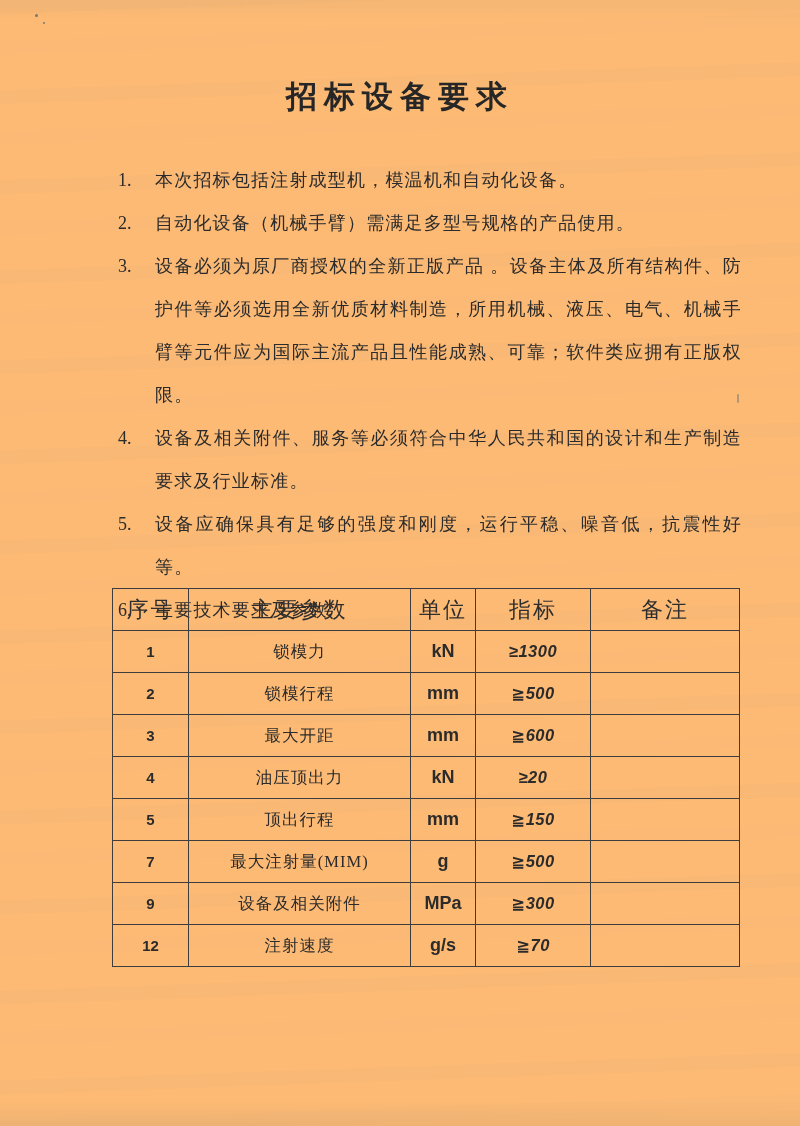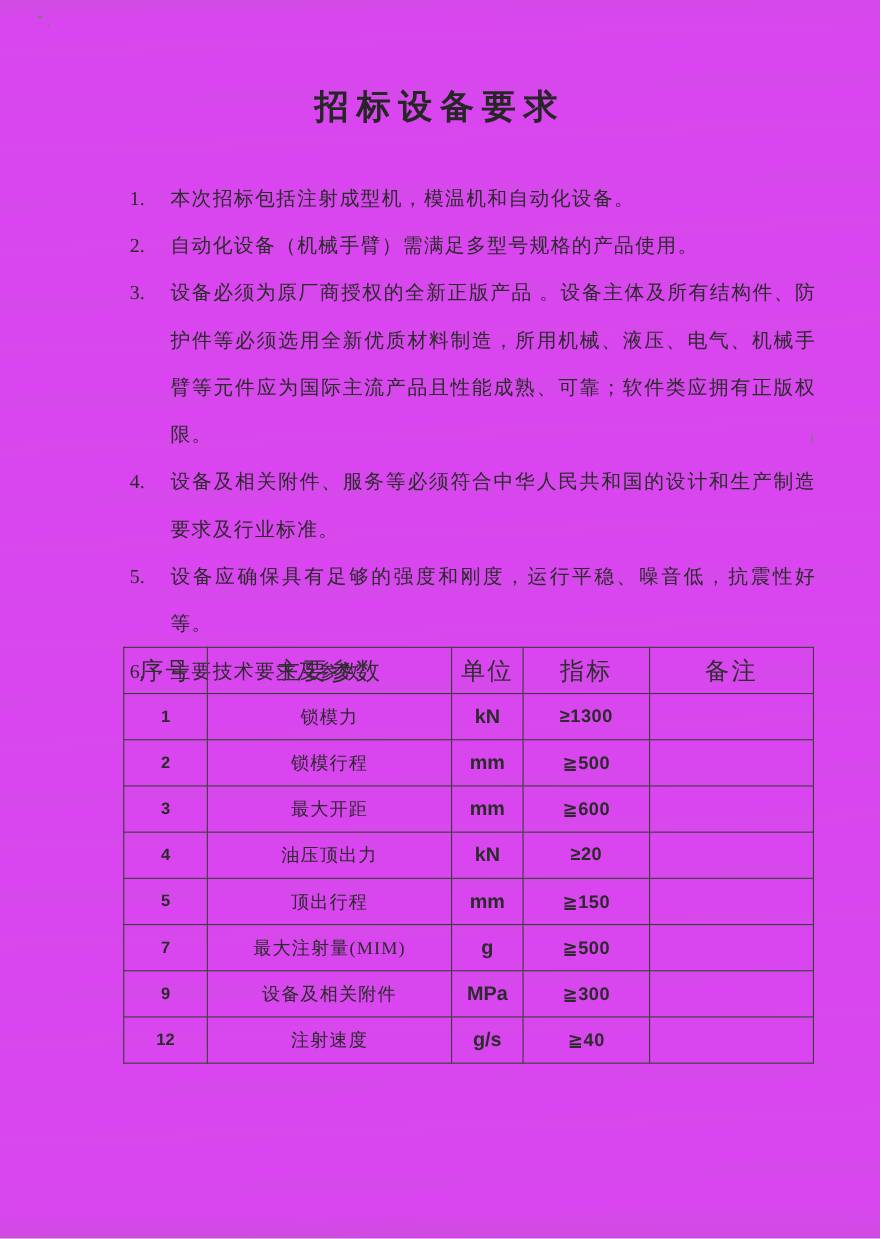--- a/index.html
+++ b/index.html
@@ -1,20 +1,20 @@
 <!DOCTYPE html>
 <html><head>
 <meta charset="utf-8">
 <style>
   html,body { margin:0; padding:0; background:#e8e6e2; }
   .page {
     position:relative;
     width:800px; height:1126px;
     margin:0 auto;
-    background:#d946ef;
+    background:#fdba74;
     color:#2b2b2b;
     font-family:"Liberation Serif","DejaVu Serif",serif;
     overflow:hidden;
   }
   
   .scan-texture {
     position:absolute; inset:0; pointer-events:none;
     background:
       linear-gradient(180deg, rgba(120,118,112,0.05) 0 6px, rgba(0,0,0,0) 20px),
       repeating-linear-gradient(178deg,
@@ -57,21 +57,21 @@
     height:41px; padding:0 2px;
     text-align:center; vertical-align:middle;
     overflow:hidden; white-space:nowrap;
   }
   .spec-table th {
     font-weight:500; font-size:22px; letter-spacing:2px; color:#2e2e2e;
   }
   .c-no     { font-family:"Liberation Sans","DejaVu Sans",sans-serif; font-size:15px; font-weight:600; }
   .c-param  { font-size:16.5px; letter-spacing:1px; }
   .c-unit   { font-family:"Liberation Sans","DejaVu Sans",sans-serif; font-size:18px; font-weight:600; }
-  .c-target { font-family:"Liberation Sans","DejaVu Sans",sans-serif; font-size:16.5px; font-weight:600; letter-spacing:.5px; }
+  .c-target { font-family:"Liberation Sans","DejaVu Sans",sans-serif; font-size:16.5px; font-weight:600; letter-spacing:.5px;font-style:italic; }
   .c-remark { font-size:15px; }
 </style>
 </head>
 <body>
 
 <div class="page">
   <div class="scan-texture"></div>
   <div class="speck speck1"></div>
   <div class="speck speck2"></div>
   <div class="speck speck3"></div>
@@ -169,20 +169,20 @@
           <td class="c-no">9</td>
           <td class="c-param">设备及相关附件</td>
           <td class="c-unit">MPa</td>
           <td class="c-target">≧300</td>
           <td class="c-remark"></td>
         </tr>
         <tr>
           <td class="c-no">12</td>
           <td class="c-param">注射速度</td>
           <td class="c-unit">g/s</td>
-          <td class="c-target">≧40</td>
+          <td class="c-target">≧70</td>
           <td class="c-remark"></td>
         </tr>
       </tbody>
   </table>
 
   <div class="scan-shadow-bottom"></div>
 </div>
 
 </body></html>

